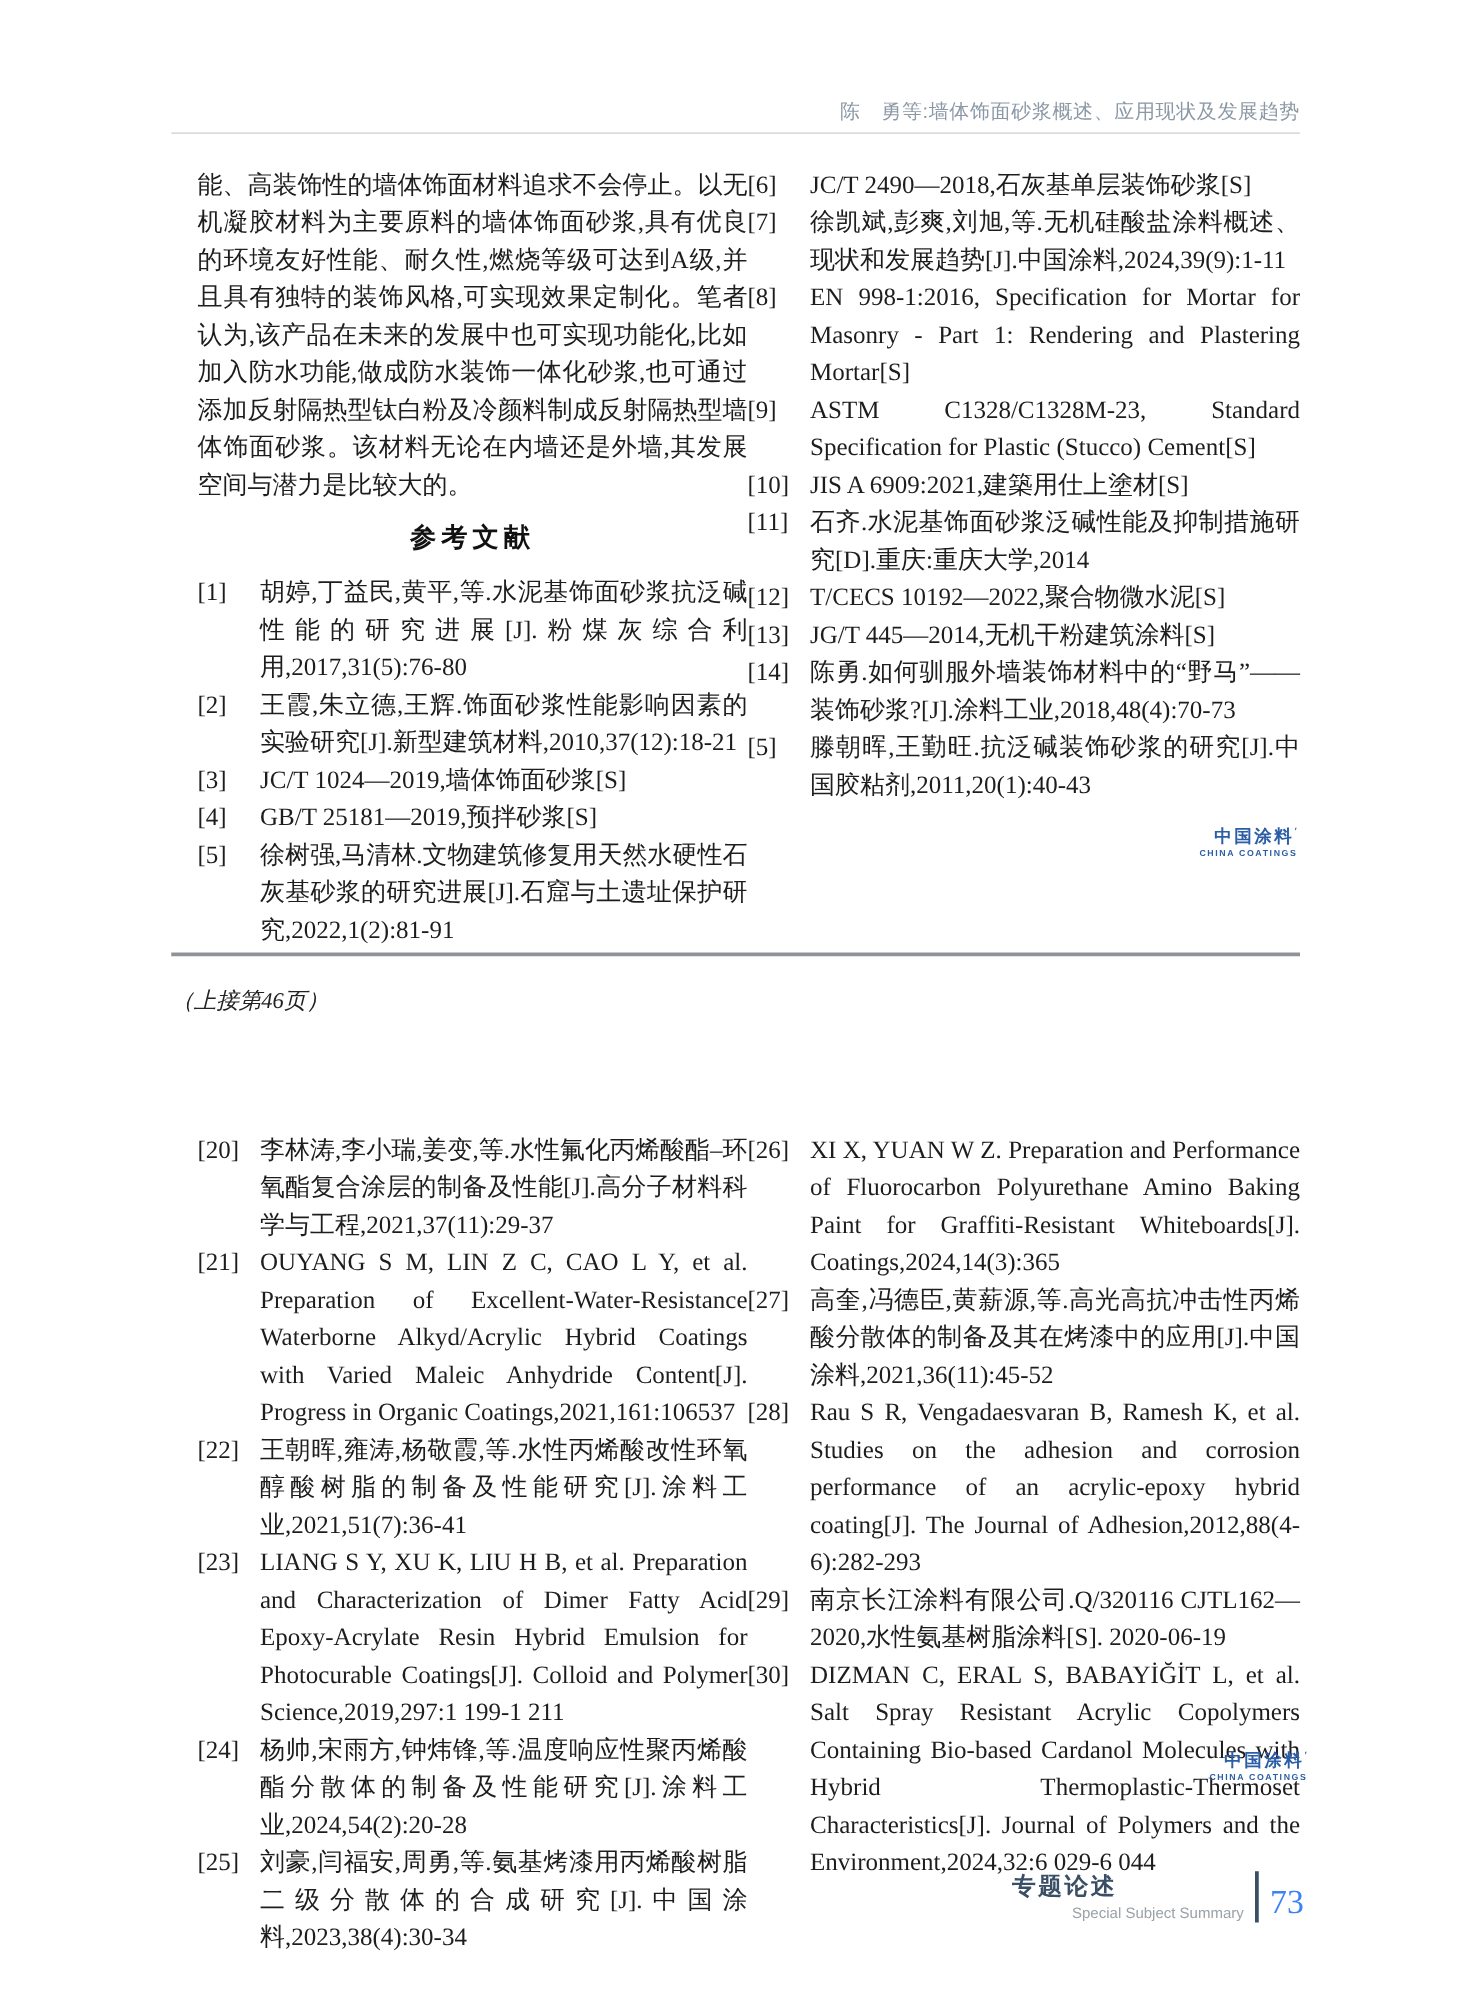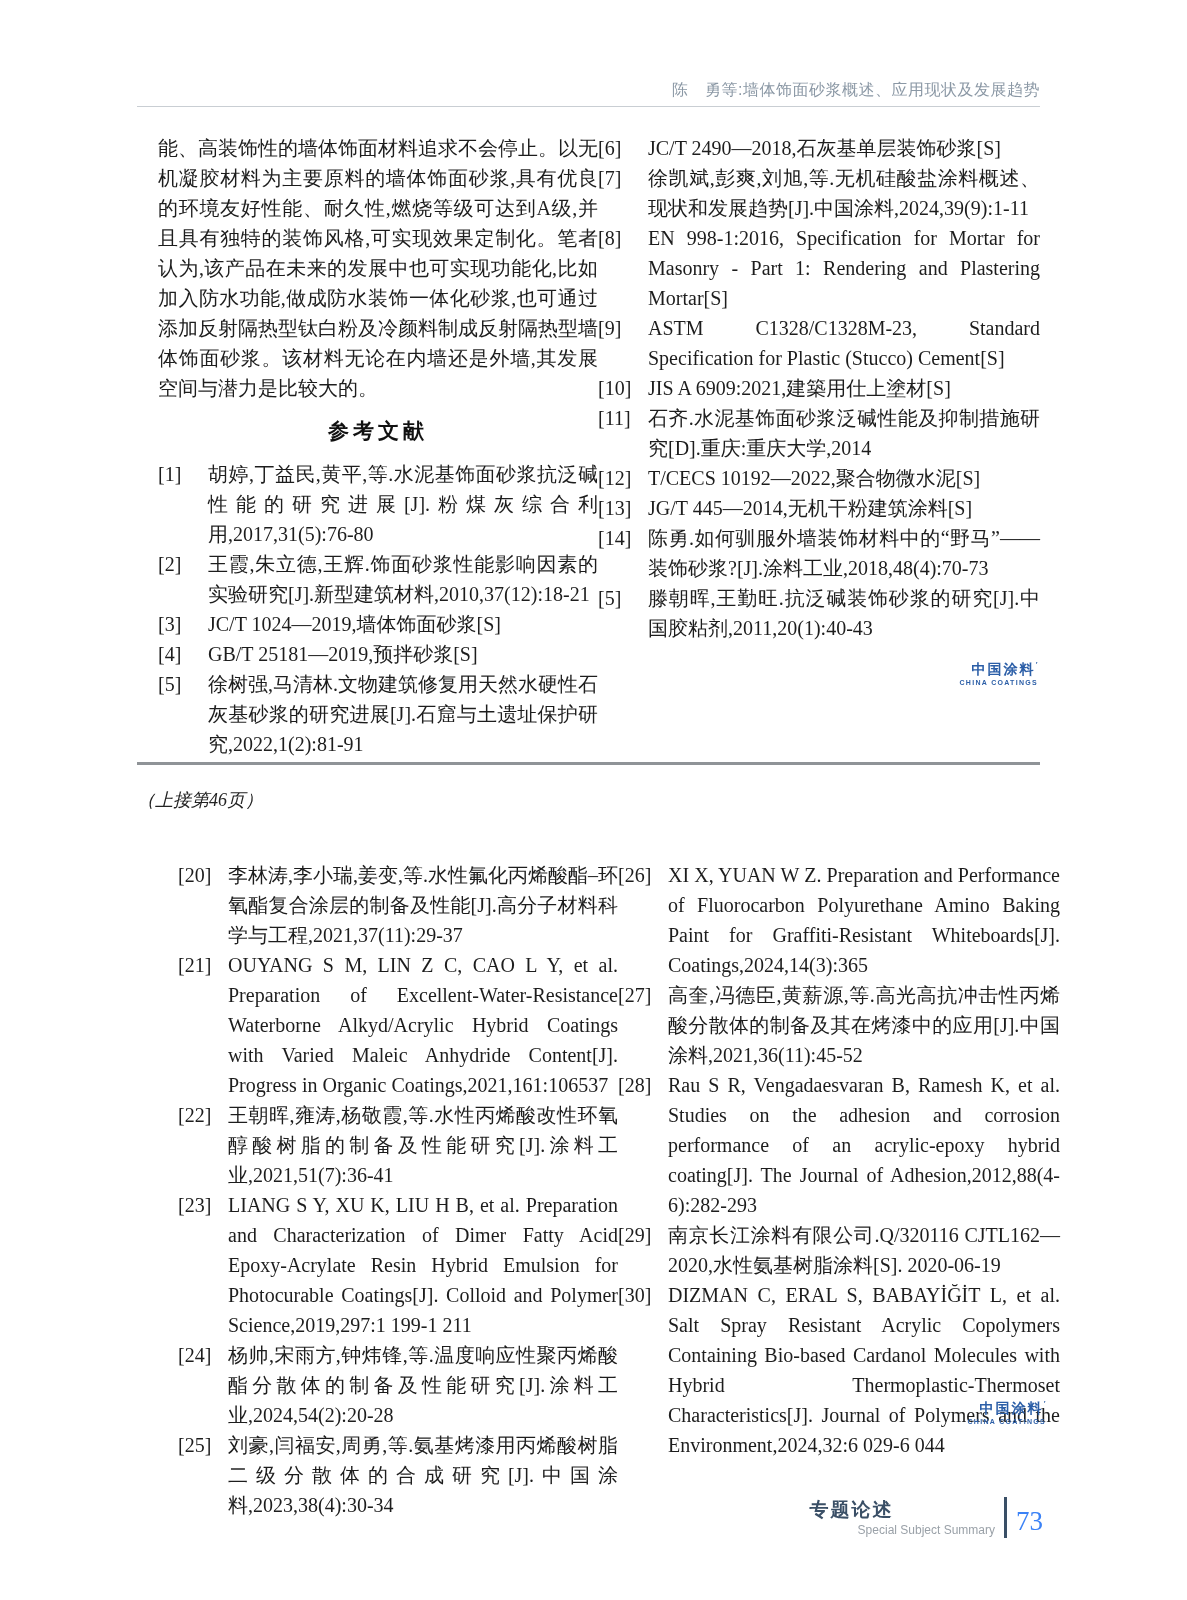--- a/index.html
+++ b/index.html
@@ -19,21 +19,21 @@
     background:#c9ced3;
   }
   
   .columns {
     position:absolute; left:137px; width:903px;
     display:flex; justify-content:flex-end;
   }
   .col { width:440px; font-size:20px; line-height:30px; text-align:justify; }
   .col.right { width:442px; }
   #section1 { top:133px; }
-  #section2 { top:860px;margin-left:20px; }
+  #section2 { top:905px; }
   .para { margin:0; }
   .ref-heading {
     margin:12px; text-align:center; font-weight:bold;
     font-family:"Liberation Sans","DejaVu Sans",sans-serif;
     font-size:21px; line-height:32px; letter-spacing:4px; color:#111;
   }
   .ref { position:relative; padding-left:50px; margin:0; }
   .ref .num { position:absolute; left:0; top:0; }
   
   .section-divider {

